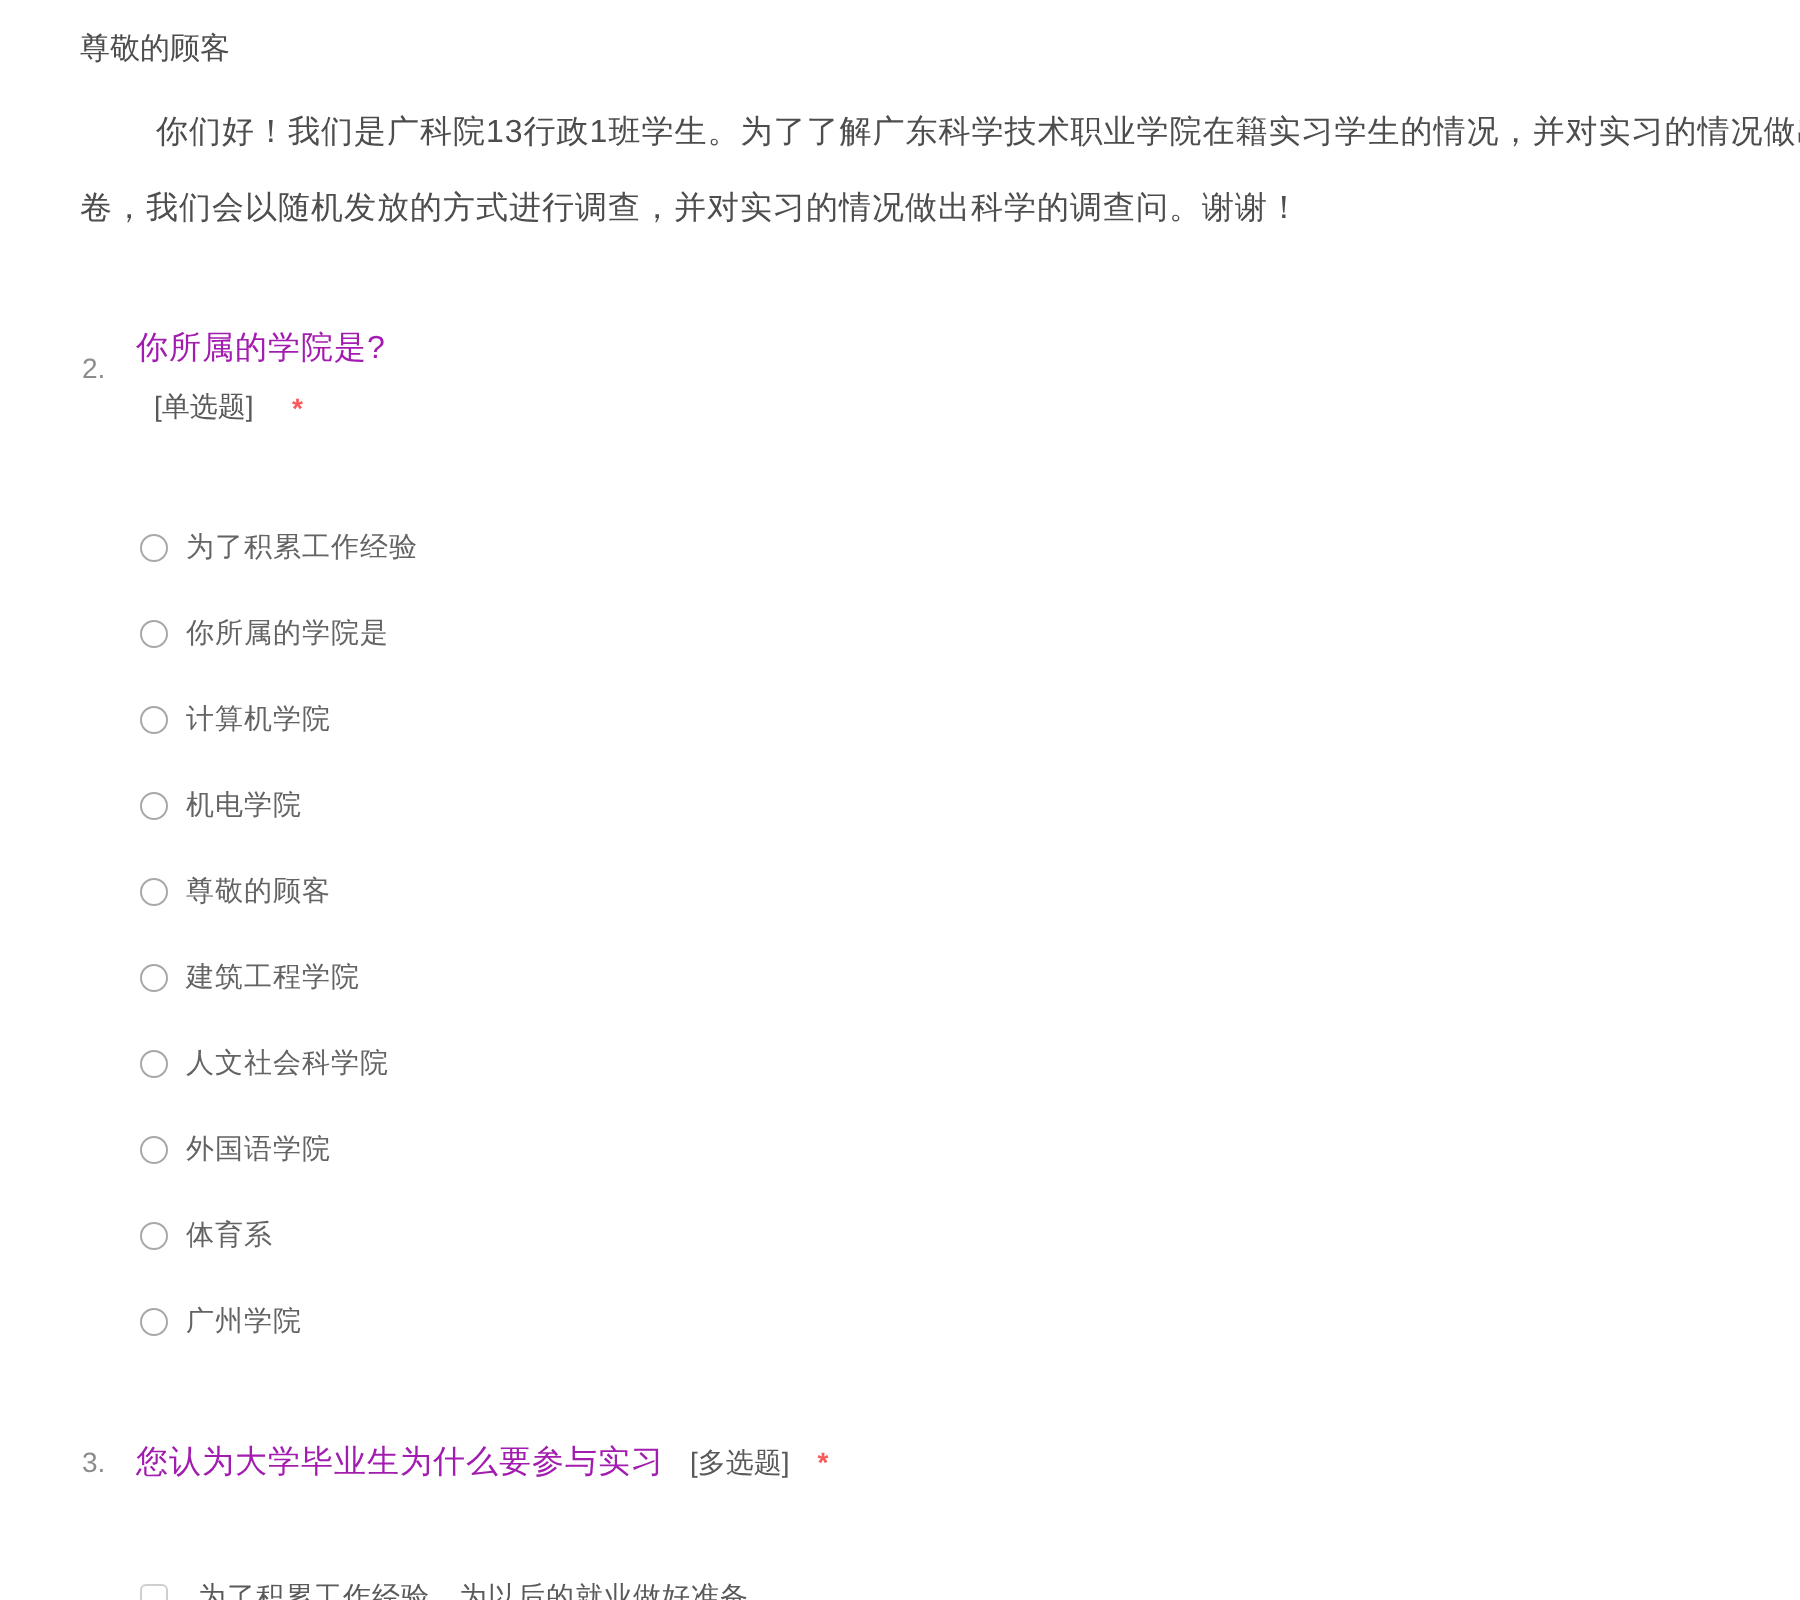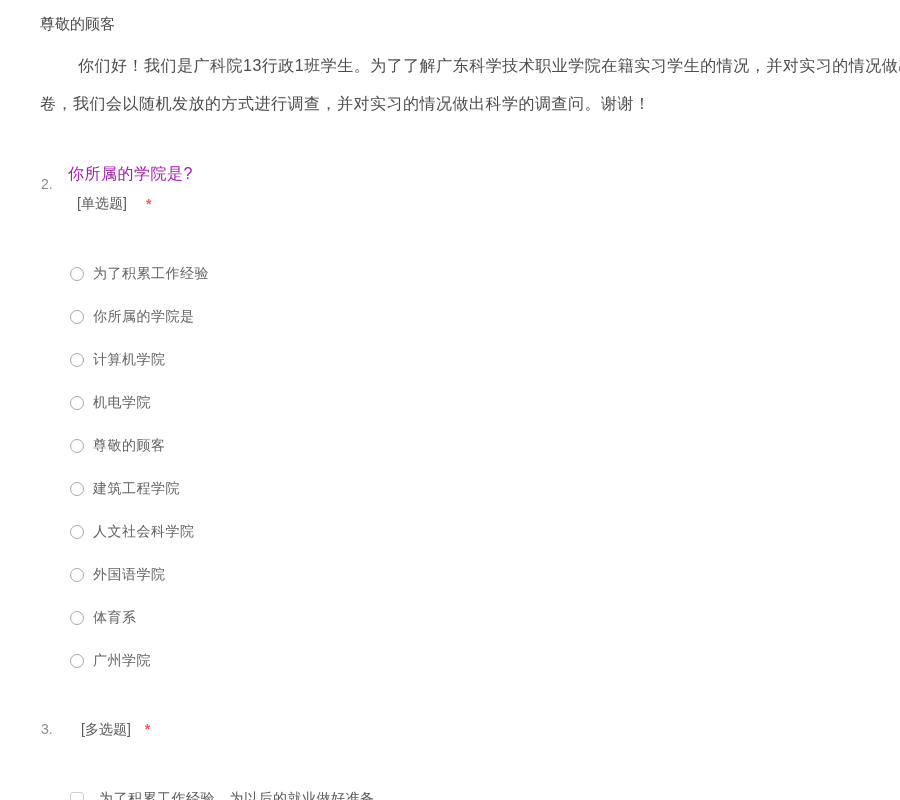--- a/index.html
+++ b/index.html
@@ -135,20 +135,21 @@
   <span class="radio"></span>
   <span class="option-label">体育系</span>
 </div>
 <div class="option-row" style="top:653px">
   <span class="radio"></span>
   <span class="option-label">广州学院</span>
 </div>
 
 <div class="abs" id="q3-row">
   <span id="q3-number">3.</span>
+  <span class="q-title" id="q3-title">您认为大学毕业生为什么要参与实习</span>
   <span class="q-type" id="q3-type">[多选题]</span>
   <span class="q-required" id="q3-star">*</span>
 </div>
 
 <div class="option-row" id="q3-opt1">
   <span class="checkbox"></span>
   <span class="option-label">为了积累工作经验，为以后的就业做好准备</span>
 </div>
 
 </body></html>

